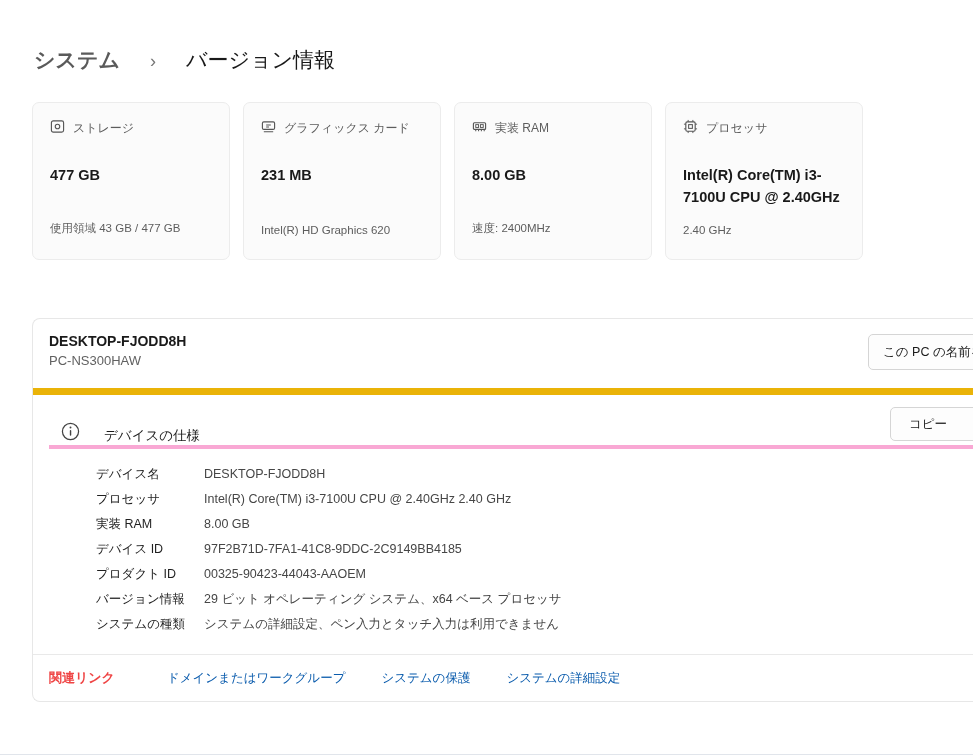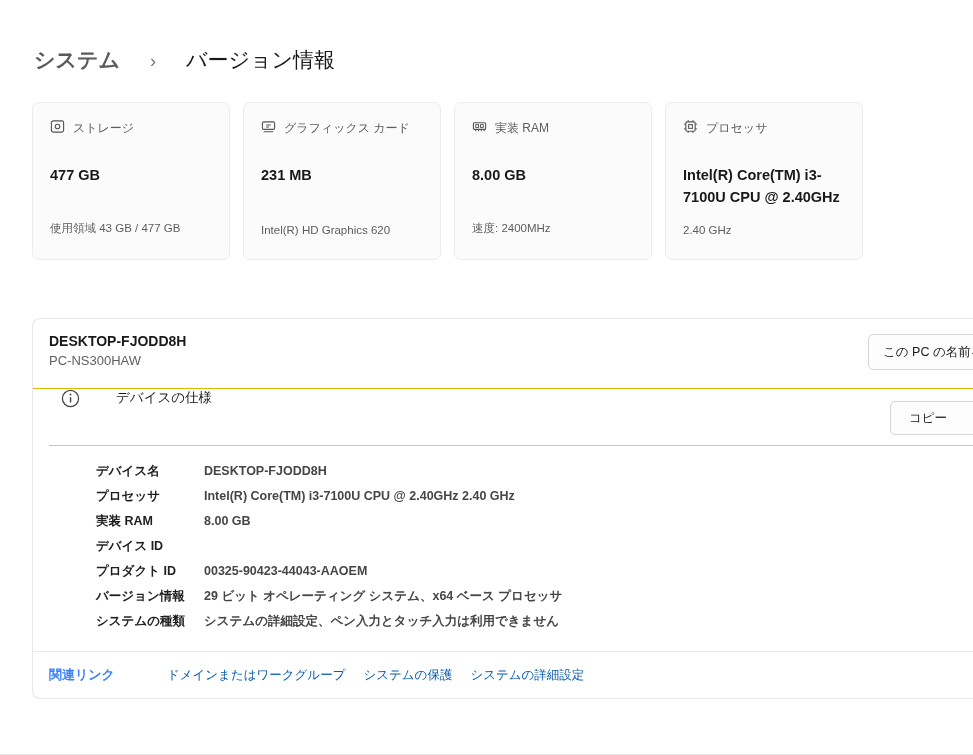--- a/index.html
+++ b/index.html
@@ -23,31 +23,31 @@
 
   
   .main-card{margin:58px 0 0 32px;width:calc(100% - 32px);box-sizing:border-box;
     border:1px solid #e7e7e7;border-right:none;border-radius:8px 0 0 8px;background:#fff;}
   .device-row{position:relative;padding:14px 0 13px 16px;height:42px;}
   .device-name{font-size:14px;font-weight:600;color:#1a1a1a;}
   .device-model{margin-top:4px;font-size:13px;color:#616161;}
   .btn{background:#fdfdfd;border:1px solid #d5d5d5;border-radius:5px;font-size:12.5px;color:#1a1a1a;
     font-family:inherit;cursor:pointer;white-space:nowrap;}
   .rename-btn{position:absolute;left:835px;top:15px;height:36px;width:210px;text-align:left;padding:0 14px;}
-  .expander-row{position:relative;border-top:1px solid #eab308;height:57px;display:flex;align-items:flex-start;
-    padding-left:28px;box-sizing:border-box;gap:12px;}
+  .expander-row{position:relative;border-top:7px solid #eab308;height:57px;display:flex;align-items:flex-end;
+    padding-left:28px;box-sizing:border-box;}
   .expander-title{margin-left:24px;font-size:13.5px;color:#1a1a1a;}
   .copy-btn{position:absolute;left:857px;top:12px;height:34px;width:150px;text-align:left;padding:0 18px;}
-  .specs-body{border-top:1px solid #f9a8d4;margin-left:16px;padding:13px 12px 17px 47px;font-weight:bold;}
+  .specs-body{border-top:4px solid #f9a8d4;margin-left:16px;padding:13px 12px 17px 47px;}
   .spec-row{display:flex;font-size:12.5px;line-height:25px;}
   .spec-label{width:108px;color:#1f1f1f;flex:0 0 auto;}
   .spec-value{color:#464646;white-space:nowrap;}
   .related-row{border-top:1px solid #e9e9e9;display:flex;align-items:center;padding:0 0 0 16px;height:46px;}
-  .related-label{font-size:13px;font-weight:600;color:#3b82f6;margin-right:52px;}
-  .related-links{display:flex;gap:18px;align-items:flex-end;}
+  .related-label{font-size:13px;font-weight:600;color:#ef4444;margin-right:52px;}
+  .related-links{display:flex;gap:36px;align-items:flex-end;}
   .link{font-size:12.5px;color:#0b5cad;cursor:pointer;text-decoration:none;}
 
   
   .taskbar{position:absolute;left:0;bottom:0;width:100%;height:46px;background:#eff3f8;
     border-top:1px solid #e1e5eb;}
 </style>
 </head>
 <body>
 
 <div class="page">
@@ -147,20 +147,21 @@
       <div class="spec-row">
         <span class="spec-label">プロセッサ</span>
         <span class="spec-value">Intel(R) Core(TM) i3-7100U CPU @ 2.40GHz   2.40 GHz</span>
       </div>
       <div class="spec-row">
         <span class="spec-label">実装 RAM</span>
         <span class="spec-value">8.00 GB</span>
       </div>
       <div class="spec-row">
         <span class="spec-label">デバイス ID</span>
+        <span class="spec-value">97F2B71D-7FA1-41C8-9DDC-2C9149BB4185</span>
       </div>
       <div class="spec-row">
         <span class="spec-label">プロダクト ID</span>
         <span class="spec-value">00325-90423-44043-AAOEM</span>
       </div>
       <div class="spec-row">
         <span class="spec-label">バージョン情報</span>
         <span class="spec-value">29 ビット オペレーティング システム、x64 ベース プロセッサ</span>
       </div>
       <div class="spec-row">

